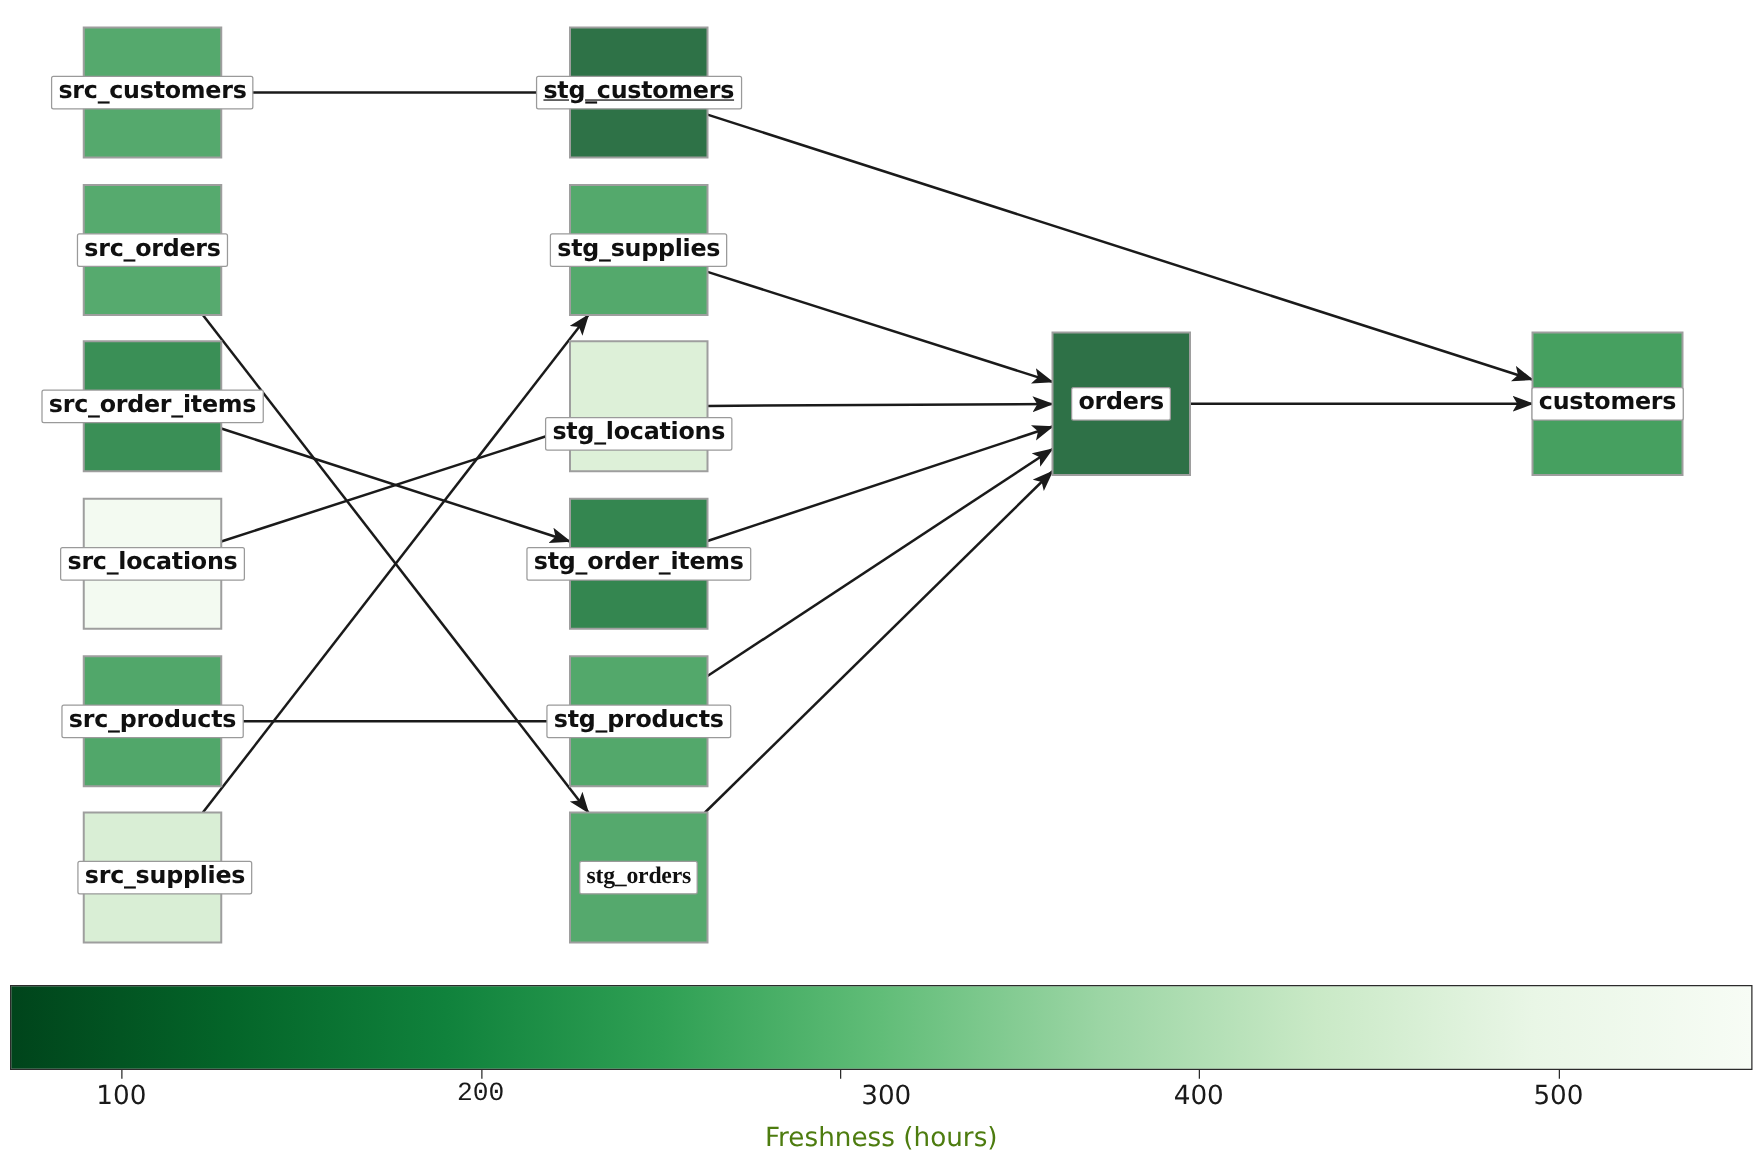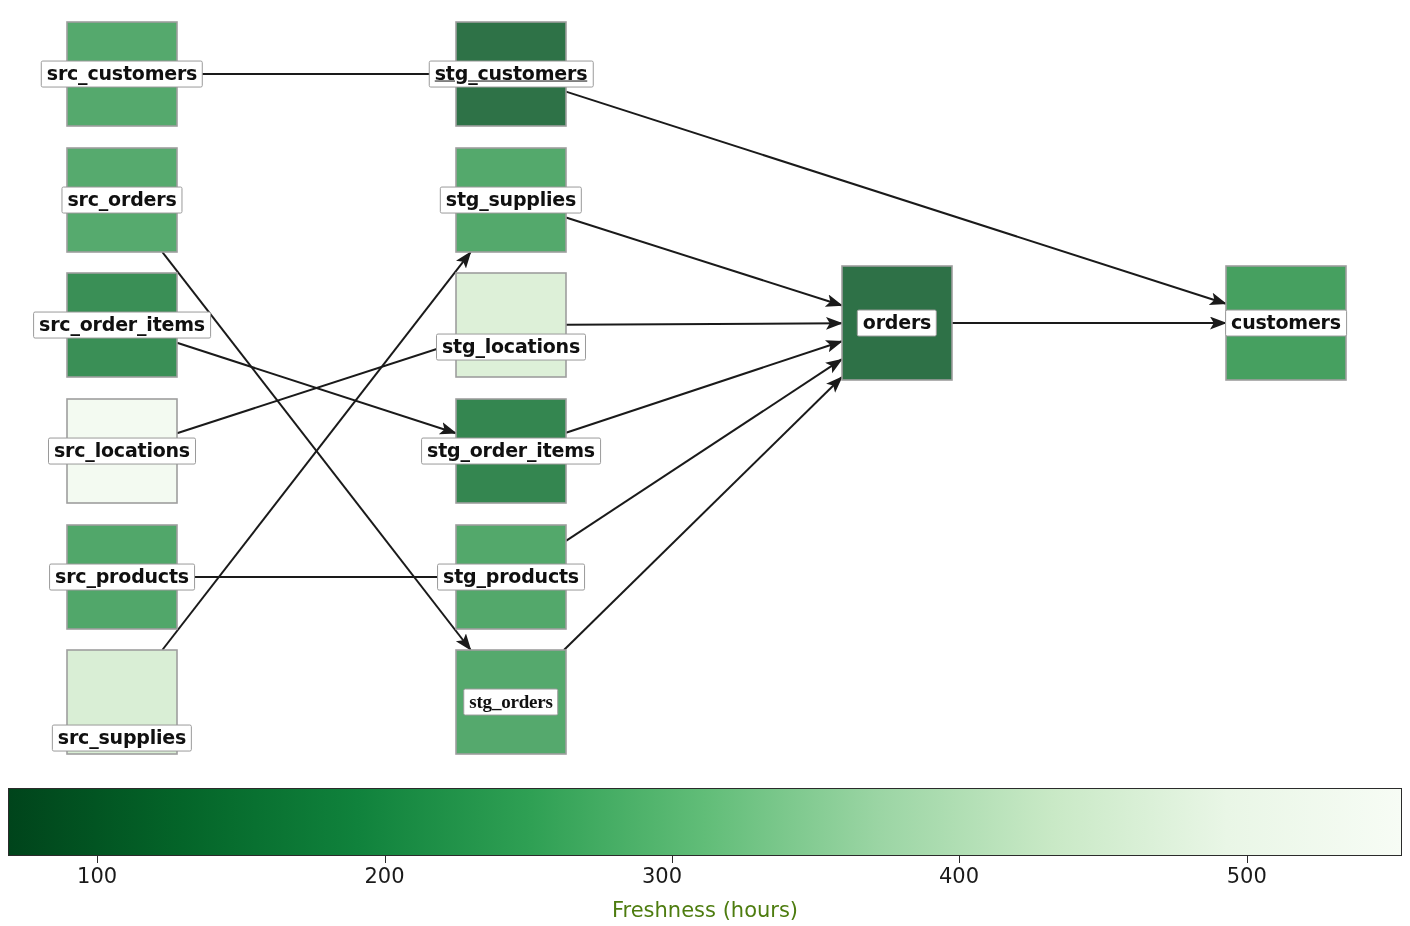--- a/index.html
+++ b/index.html
@@ -133,40 +133,40 @@
         <rect x="1226" y="266" width="120" height="114" fill="#46a060" class="node-rect"></rect>
       </g>
   </svg>
 
   <div id="labels-layer">
       <div class="node-label" style="left: 122px; top: 74px;">src_customers</div>
       <div class="node-label" style="left: 122px; top: 200px;">src_orders</div>
       <div class="node-label" style="left: 122px; top: 325px;">src_order_items</div>
       <div class="node-label" style="left: 122px; top: 451px;">src_locations</div>
       <div class="node-label" style="left: 122px; top: 577px;">src_products</div>
-      <div class="node-label" style="left: 122px; top: 702px; margin-top: 36px;">src_supplies</div>
+      <div class="node-label" style="left: 132px; top: 702px;">src_supplies</div>
       <div class="node-label" style="left: 511px; top: 74px; text-decoration: underline;">stg_customers</div>
       <div class="node-label" style="left: 511px; top: 200px;">stg_supplies</div>
       <div class="node-label" style="left: 511px; top: 325px; margin-top: 22px;">stg_locations</div>
       <div class="node-label" style="left: 511px; top: 451px; text-align: center;">stg_order_items</div>
       <div class="node-label" style="left: 511px; top: 577px;">stg_products</div>
       <div class="node-label" style="left: 511px; top: 702px; font-family: Liberation Serif, serif;">stg_orders</div>
       <div class="node-label" style="left: 897px; top: 323px;">orders</div>
       <div class="node-label" style="left: 1286px; top: 323px;">customers</div>
     </div>
 
   <div id="colorbar-wrap">
     <div id="colorbar-bar" style="background: linear-gradient(to right, rgb(0, 68, 27), rgb(4, 101, 41), rgb(16, 130, 60), rgb(47, 160, 84), rgb(97, 189, 120), rgb(155, 213, 164), rgb(201, 233, 198), rgb(233, 246, 230), rgb(247, 252, 245));"></div>
     <div id="cb-ticks">
         <div class="cb-tick" style="left: 89.101px;"></div>
         <div class="cb-ticklabel" style="left: 89.101px;">100</div>
         <div class="cb-tick" style="left: 376.524px;"></div>
-        <div class="cb-ticklabel" style="left: 376.524px;">200</div>
+        <div class="cb-ticklabel" style="left: 376.524px; font-family: Liberation Mono, monospace;">200</div>
         <div class="cb-tick" style="left: 663.946px;"></div>
-        <div class="cb-ticklabel" style="left: 654px;">300</div>
+        <div class="cb-ticklabel" style="left: 701px;">300</div>
         <div class="cb-tick" style="left: 951.369px;"></div>
         <div class="cb-ticklabel" style="left: 951px;">400</div>
         <div class="cb-tick" style="left: 1238.79px;"></div>
         <div class="cb-ticklabel" style="left: 1238.79px;">500</div>
       </div>
     <div id="cb-axis-label">Freshness (hours)</div>
   </div>
 
 </div>
 

